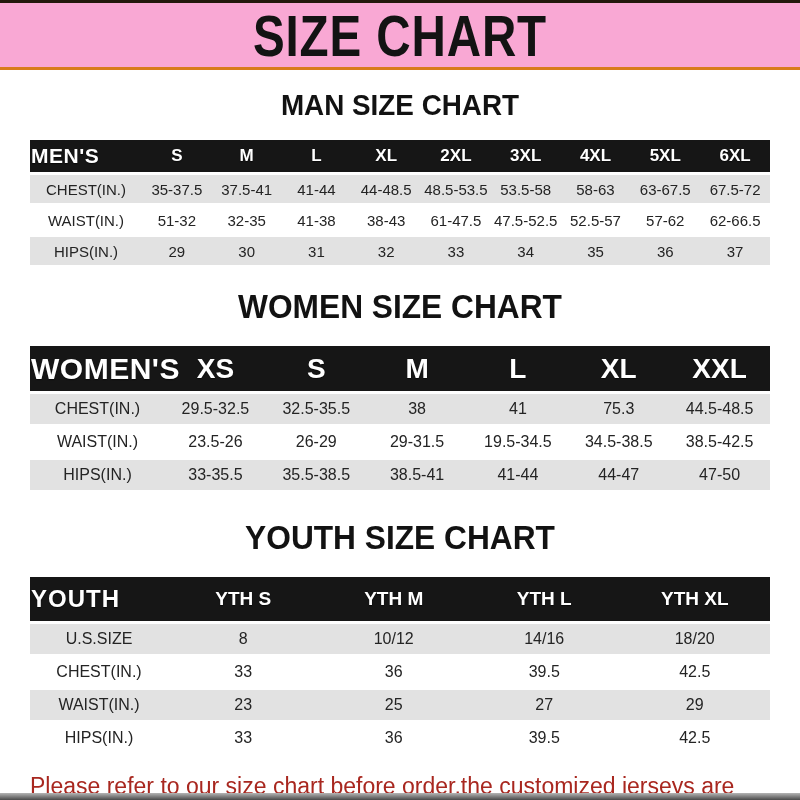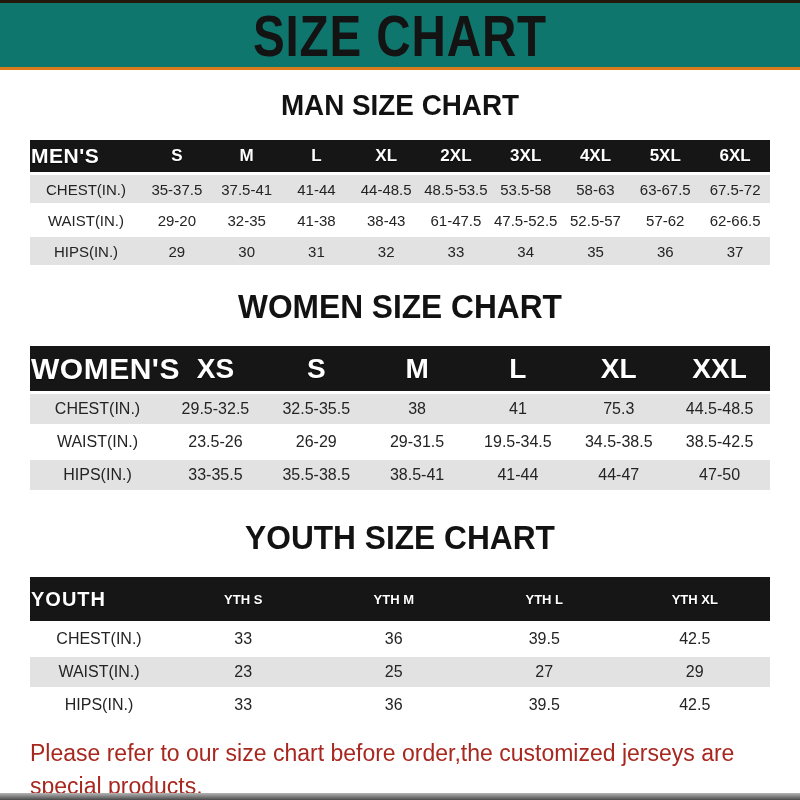--- a/index.html
+++ b/index.html
@@ -2,21 +2,21 @@
 <html><head>
 <meta charset="utf-8">
 <style>
   html,body{margin:0;padding:0;}
   body{
     width:800px;height:800px;overflow:hidden;background:#ffffff;
     font-family:"Liberation Sans", sans-serif;position:relative;
   }
   
   .banner{
-    height:67px;border-top:3px solid #23180c;background:#0f766e;
+    height:67px;border-top:3px solid #23180c;background:#f9a8d4;
     display:flex;align-items:center;justify-content:center;
     box-shadow:inset 0 -3px 0 #d87c1b;
   }
   .banner h1{
     margin:0;font-size:56px;font-weight:bold;color:#131313;
     letter-spacing:1px;transform:scaleX(0.85) scaleY(1.02);
     white-space:nowrap;
   }
   
   h2.section-title{
@@ -48,22 +48,22 @@
   table.men td{height:26px;font-size:15px;}
   table.men col.label{width:112px;}
   
   table.women th{height:43px;}
   table.women th.corner{font-size:30px;}
   table.women th.size{font-size:28px;}
   table.women td{height:28px;font-size:16px;}
   table.women col.label{width:135px;}
   
   table.youth th{height:42px;}
-  table.youth th.corner{font-size:20px;letter-spacing:1px;}
-  table.youth th.size{font-size:13px;}
+  table.youth th.corner{font-size:24px;letter-spacing:1px;}
+  table.youth th.size{font-size:19px;}
   table.youth td{height:28px;font-size:16px;}
   table.youth col.label{width:138px;}
   
   .footer-note{padding:14px 0 0 30px;}
   .footer-note p{
     margin:0;font-size:23px;line-height:33px;color:#a8271f;font-weight:500;
   }
   
   .bottom-strip{
     position:absolute;left:0;bottom:0;width:100%;height:7px;
@@ -116,21 +116,21 @@
             <td>41-44</td>
             <td>44-48.5</td>
             <td>48.5-53.5</td>
             <td>53.5-58</td>
             <td>58-63</td>
             <td>63-67.5</td>
             <td>67.5-72</td>
           </tr>
           <tr>
             <td>WAIST(IN.)</td>
-            <td>29-20</td>
+            <td>51-32</td>
             <td>32-35</td>
             <td>41-38</td>
             <td>38-43</td>
             <td>61-47.5</td>
             <td>47.5-52.5</td>
             <td>52.5-57</td>
             <td>57-62</td>
             <td>62-66.5</td>
           </tr>
           <tr class="alt">
@@ -217,20 +217,27 @@
         <thead>
           <tr>
             <th class="corner">YOUTH</th>
             <th class="size">YTH S</th>
             <th class="size">YTH M</th>
             <th class="size">YTH L</th>
             <th class="size">YTH XL</th>
           </tr>
         </thead>
         <tbody>
+          <tr class="alt">
+            <td>U.S.SIZE</td>
+            <td>8</td>
+            <td>10/12</td>
+            <td>14/16</td>
+            <td>18/20</td>
+          </tr>
           <tr>
             <td>CHEST(IN.)</td>
             <td>33</td>
             <td>36</td>
             <td>39.5</td>
             <td>42.5</td>
           </tr>
           <tr class="alt">
             <td>WAIST(IN.)</td>
             <td>23</td>

